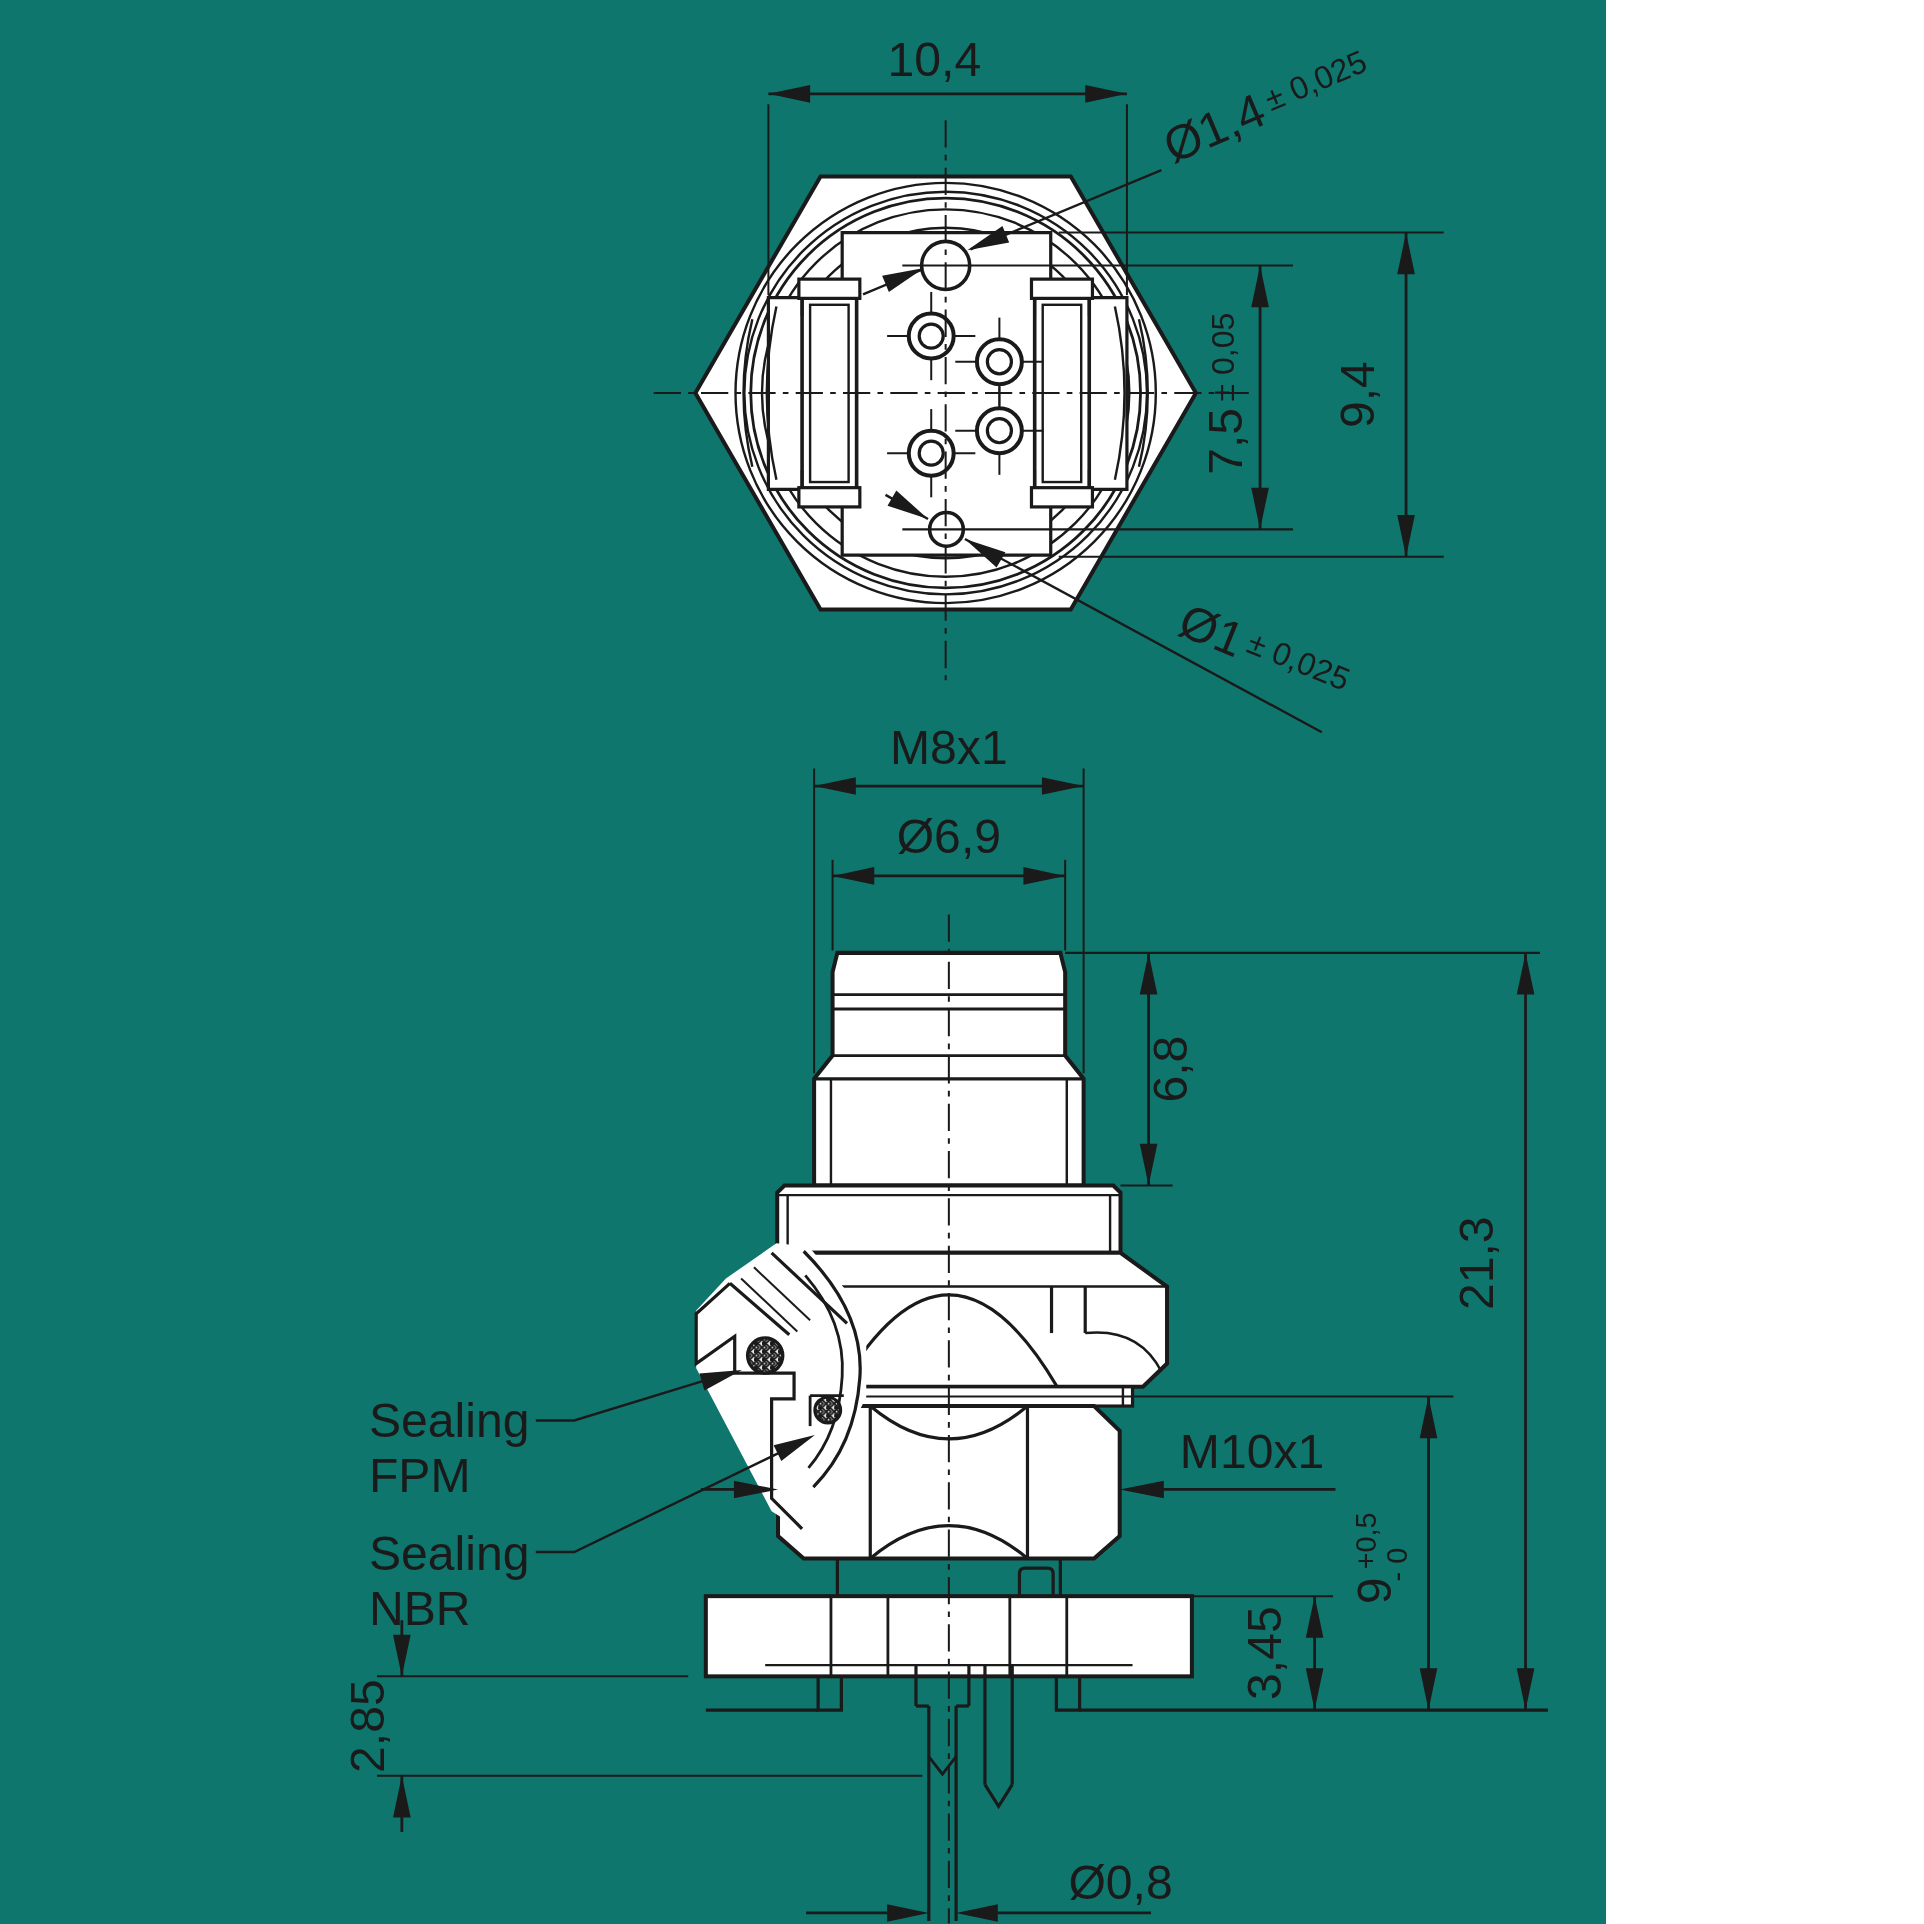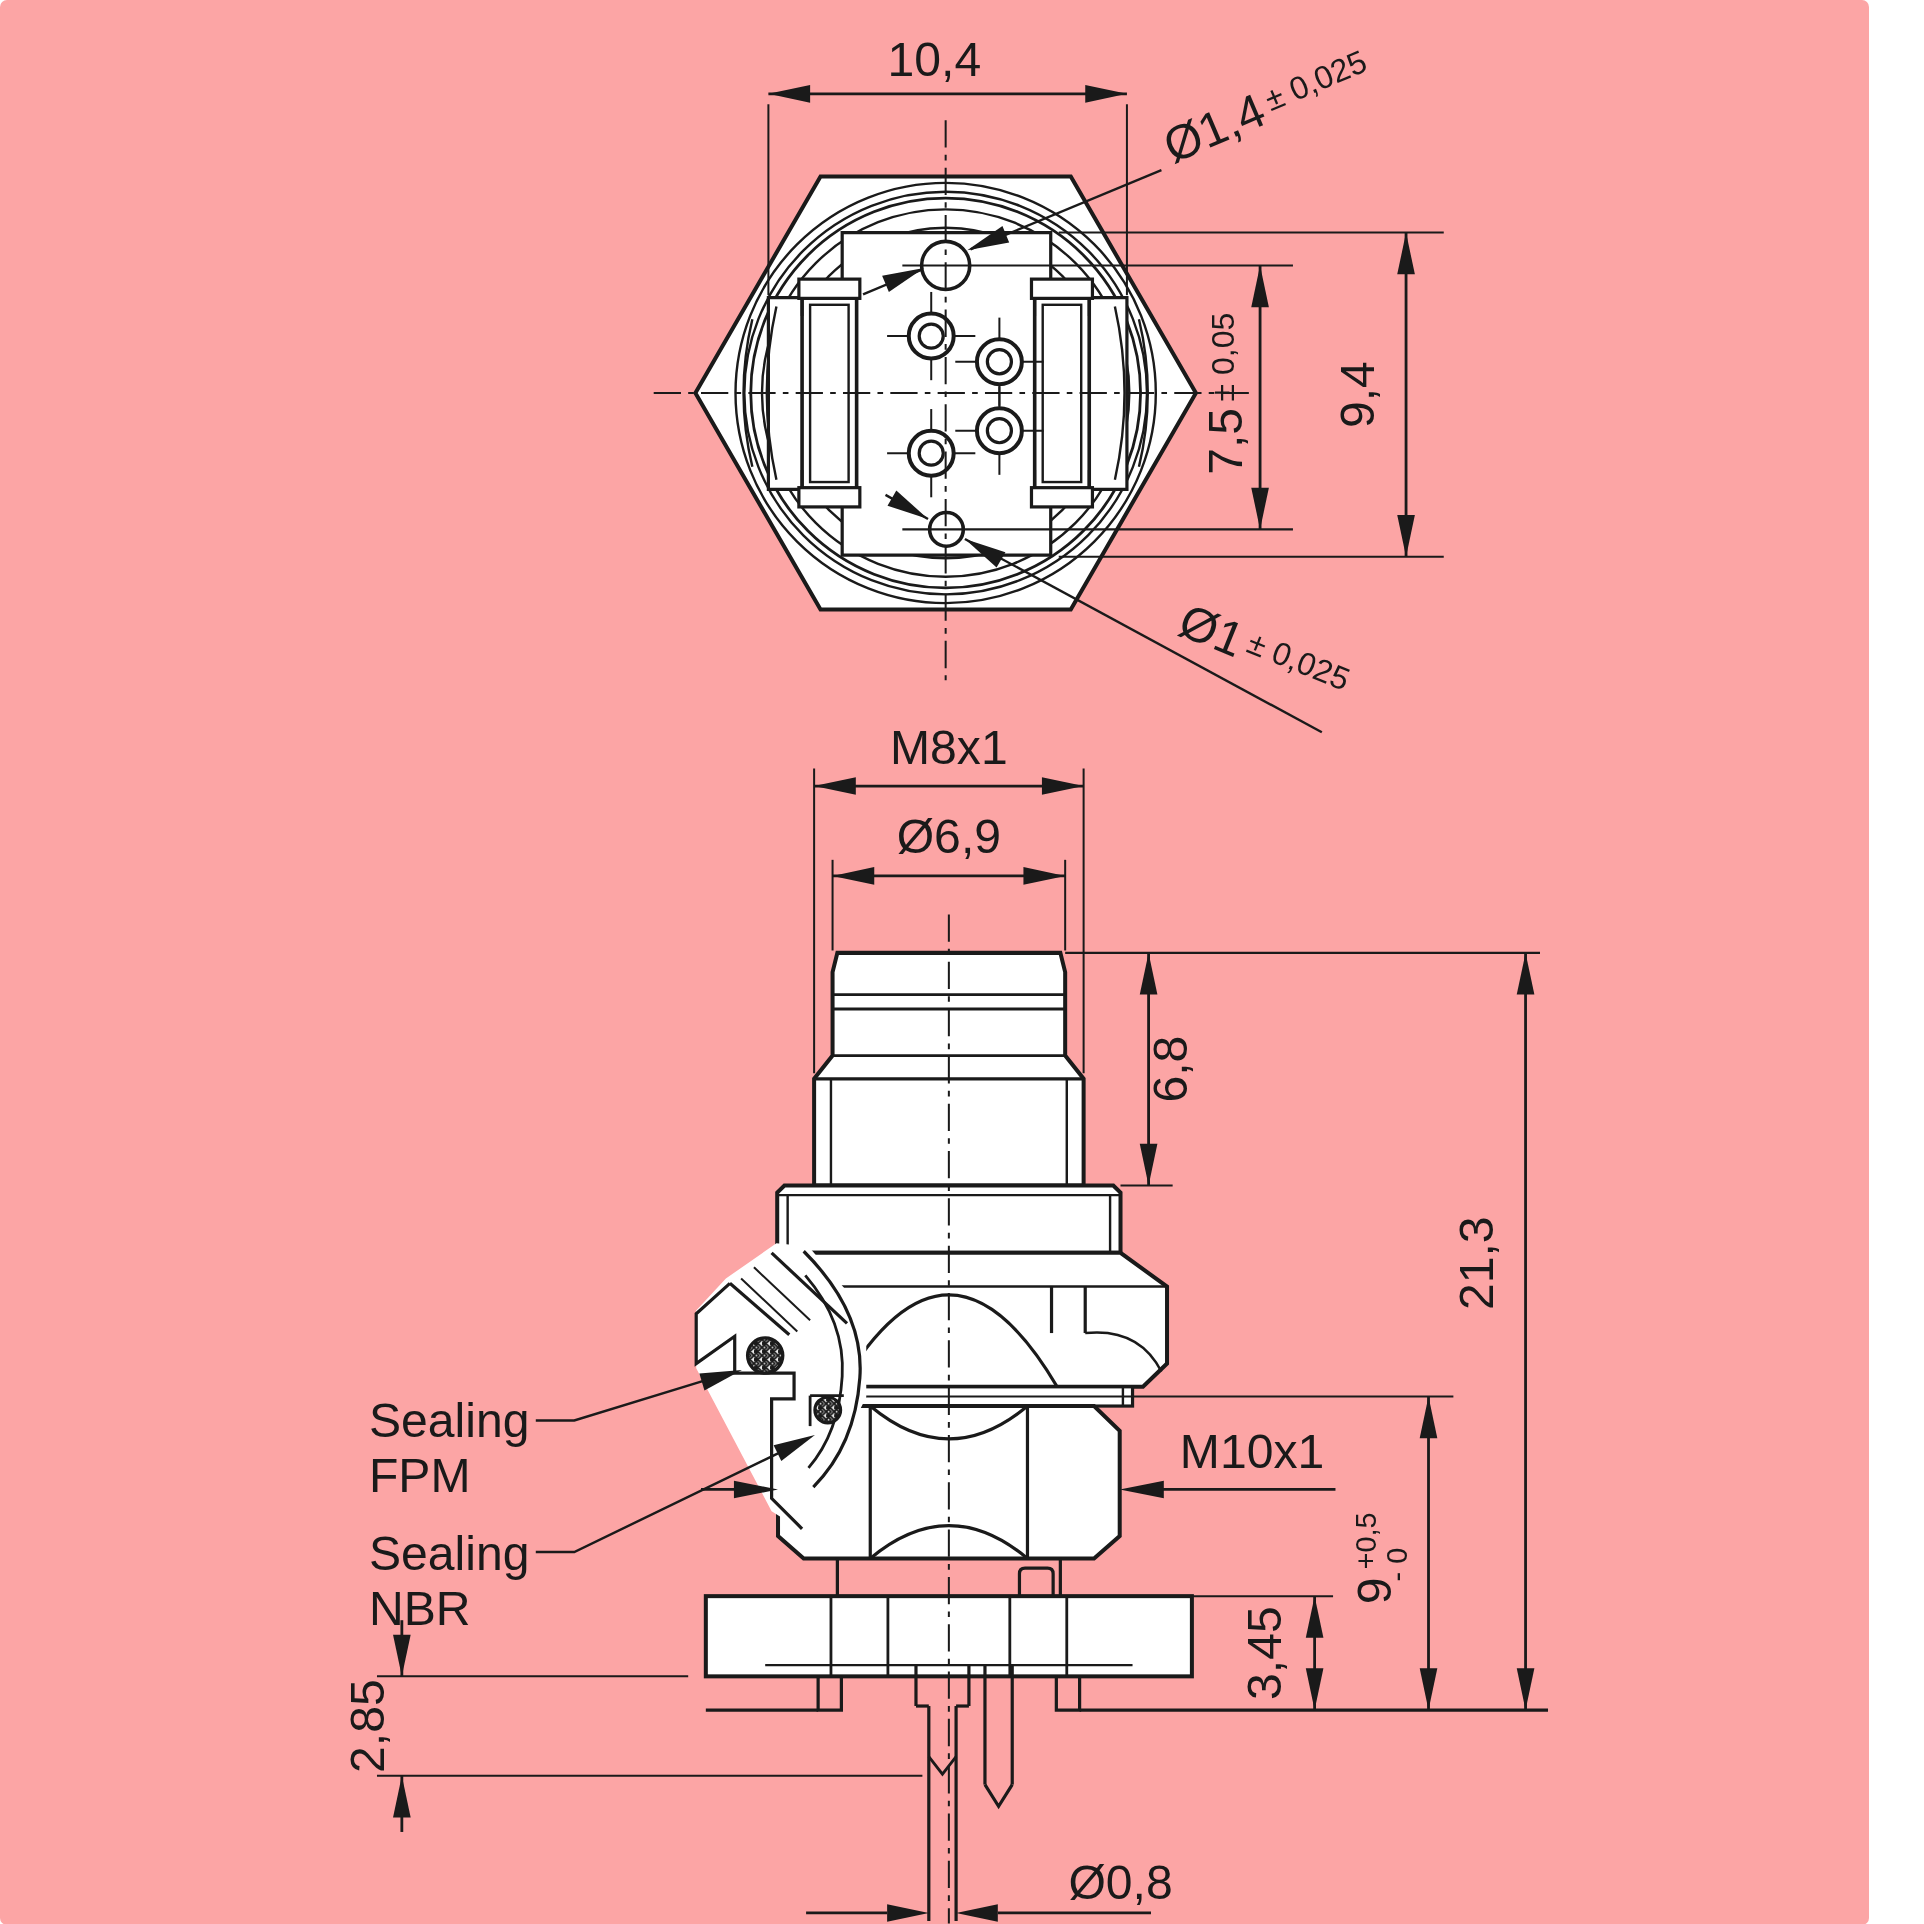--- a/index.html
+++ b/index.html
@@ -1,16 +1,16 @@
 <!DOCTYPE html>
 <html style="font-size:13px"><head>
 <meta charset="utf-8">
 <style>
   html,body{margin:0;padding:0;background:#fff;}
-  .stage{width:1869px;height:1925px;position:relative;background:#fca5a5;border-radius:7px;}
+  .stage{width:1606px;height:1925px;position:relative;background:#0f766e;}
   svg{display:block;}
   .ln{stroke:#1a1a1a;fill:none;stroke-linecap:butt;stroke-linejoin:miter;}
   .s5{stroke-width:5;}
   .s45{stroke-width:4.5;}
   .s4{stroke-width:4;}
   .s35{stroke-width:3.5;}
   .s3{stroke-width:3;}
   .s25{stroke-width:2.5;}
   .fw{fill:#ffffff;}
   .arr{fill:#1a1a1a;stroke:none;}

